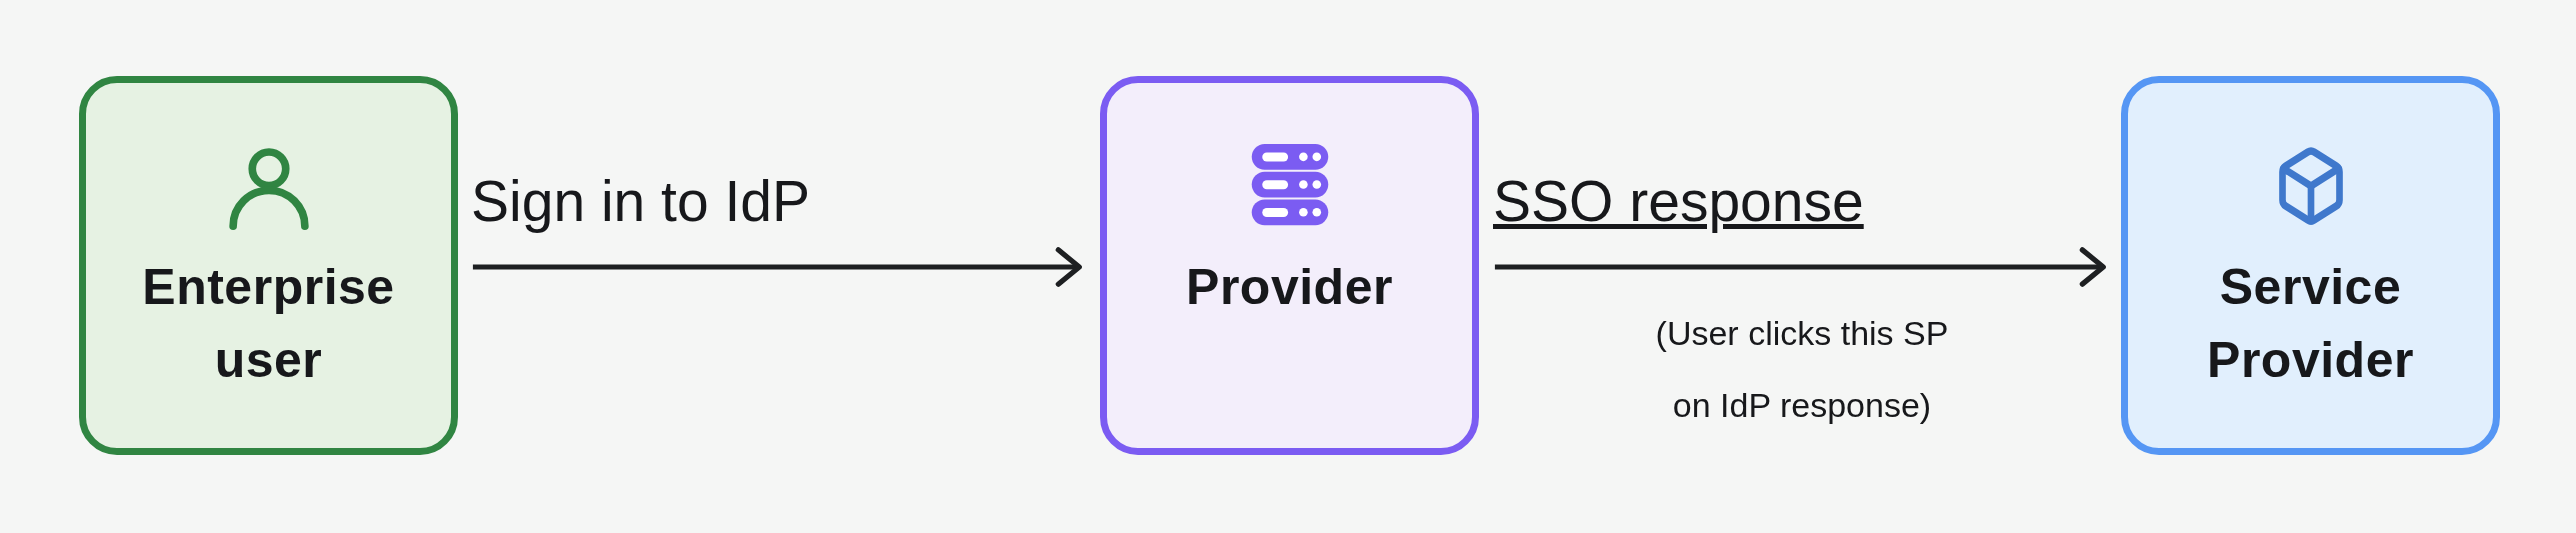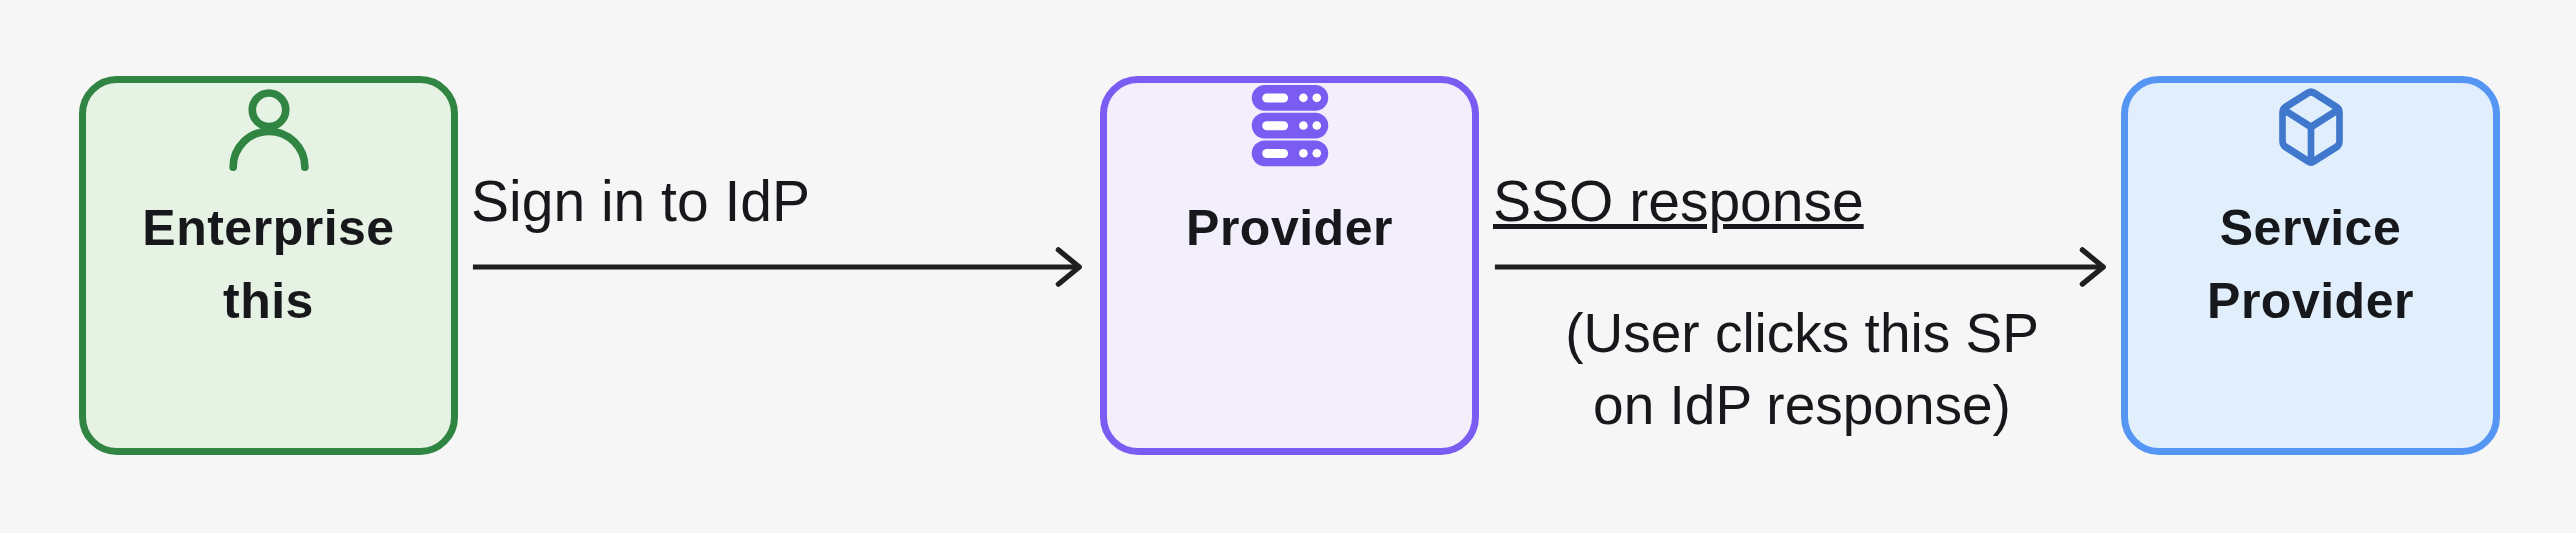--- a/index.html
+++ b/index.html
@@ -17,20 +17,21 @@
     position: absolute;
     top: 76px;
     width: 379px;
     height: 379px;
     box-sizing: border-box;
     border: 7.6px solid #000;
     border-radius: 38px;
     display: flex;
     flex-direction: column;
     align-items: center;
+    padding-top: 59px;
   }
   .node .icon-wrap {
     height: 88px;
     display: flex;
     align-items: center;
     justify-content: center;
   }
   .node .label {
     margin-top: 21px;
     text-align: center;
@@ -42,42 +43,42 @@
   .node .label span { display: block; }
   .edge-label {
     position: absolute;
     font-size: 57px;
     line-height: 55px;
     font-weight: 400;
   }
   .edge-sublabel {
     position: absolute;
     text-align: center;
-    font-size: 55px;
+    font-size: 34px;
     line-height: 72px;
     font-weight: 400;
   }
   .edge-sublabel span { display: block; }
   .arrow-svg { position: absolute; top: 246px; height: 42px; display: block; }
 </style>
 </head>
 <body>
 
 <div id="canvas" style="background: rgb(245, 246, 245); color: rgb(23, 24, 27);">
 
   <div class="node" style="left: 79px; border-color: rgb(48, 133, 66); background: rgb(230, 242, 227);">
     <div class="icon-wrap" style="color: rgb(48, 133, 66);">
       <svg width="88" height="88" viewBox="0 0 92 92" fill="none">
         <circle cx="46" cy="28" r="17.5" stroke="currentColor" stroke-width="8"></circle>
         <path d="M 8.5 88 A 37.5 37.5 0 0 1 83.5 88" stroke="currentColor" stroke-width="8" stroke-linecap="round"></path>
       </svg>
     </div>
     <div class="label" style="color: rgb(23, 24, 27);">
       <span>Enterprise</span>
-      <span>this</span>
+      <span>user</span>
     </div>
   </div>
 
   <div class="edge-label" style="left:471px; width:614px; top:174px;">Sign in to IdP</div>
   <svg class="arrow-svg" style="left: 471px; color: rgb(29, 31, 33);" width="614" height="42" viewBox="0 0 644 44">
     <line x1="2" y1="22" x2="636" y2="22" stroke="currentColor" stroke-width="5"></line>
     <polyline points="616,4 638,22 616,40" fill="none" stroke="currentColor" stroke-width="5.5" stroke-linecap="round" stroke-linejoin="round"></polyline>
   </svg>
 
   <div class="node" style="left: 1100px; border-color: rgb(123, 92, 242); background: rgb(243, 238, 251);">

